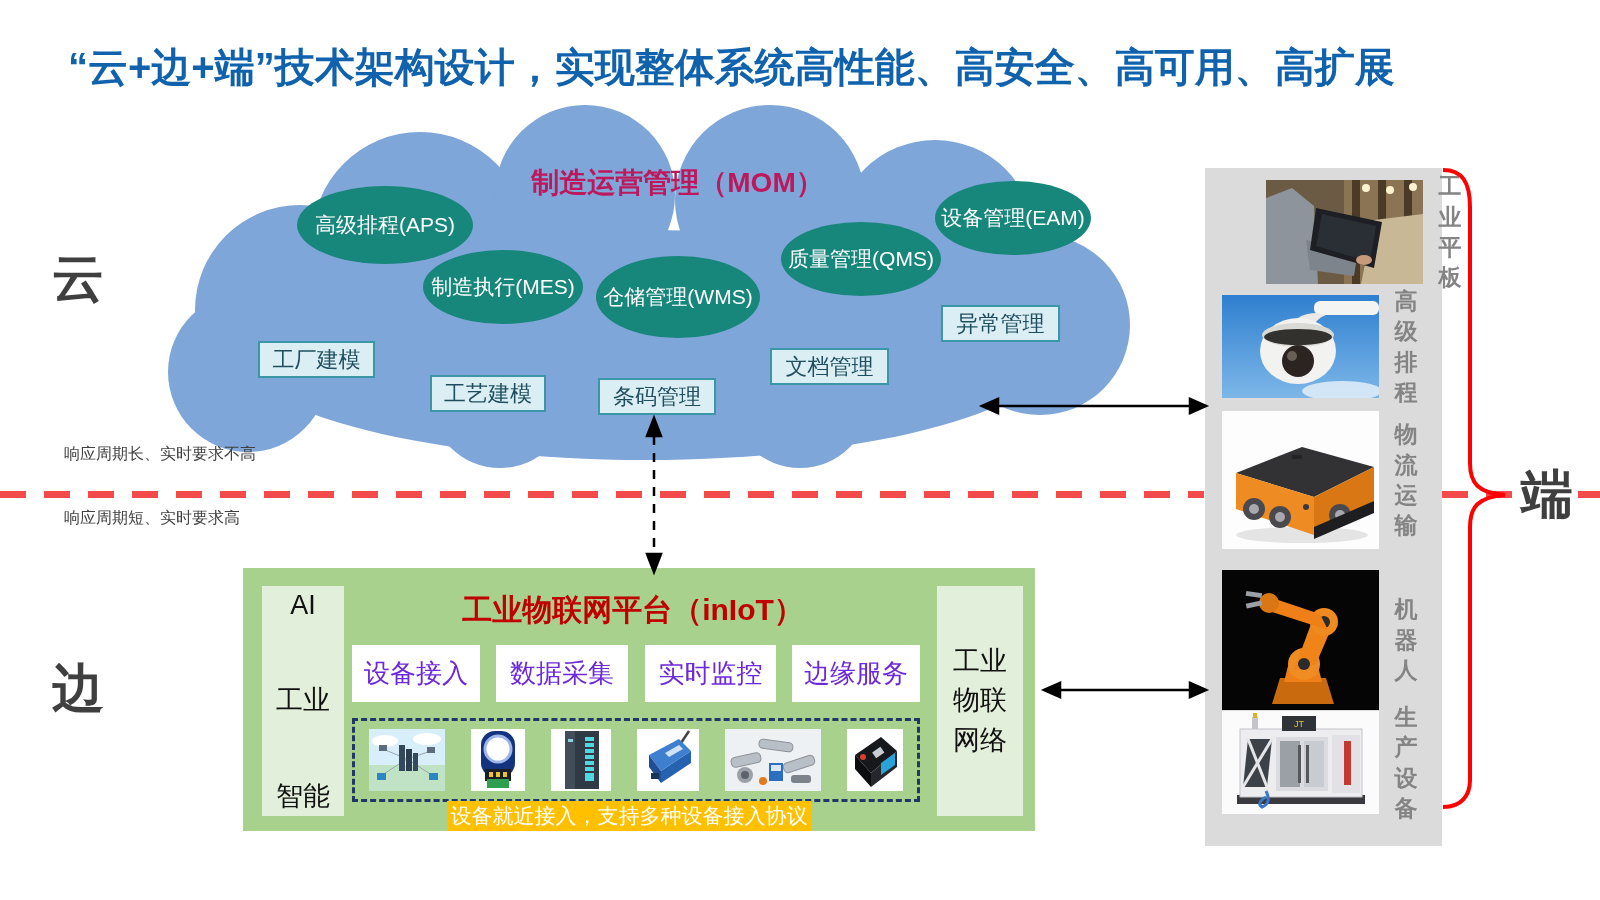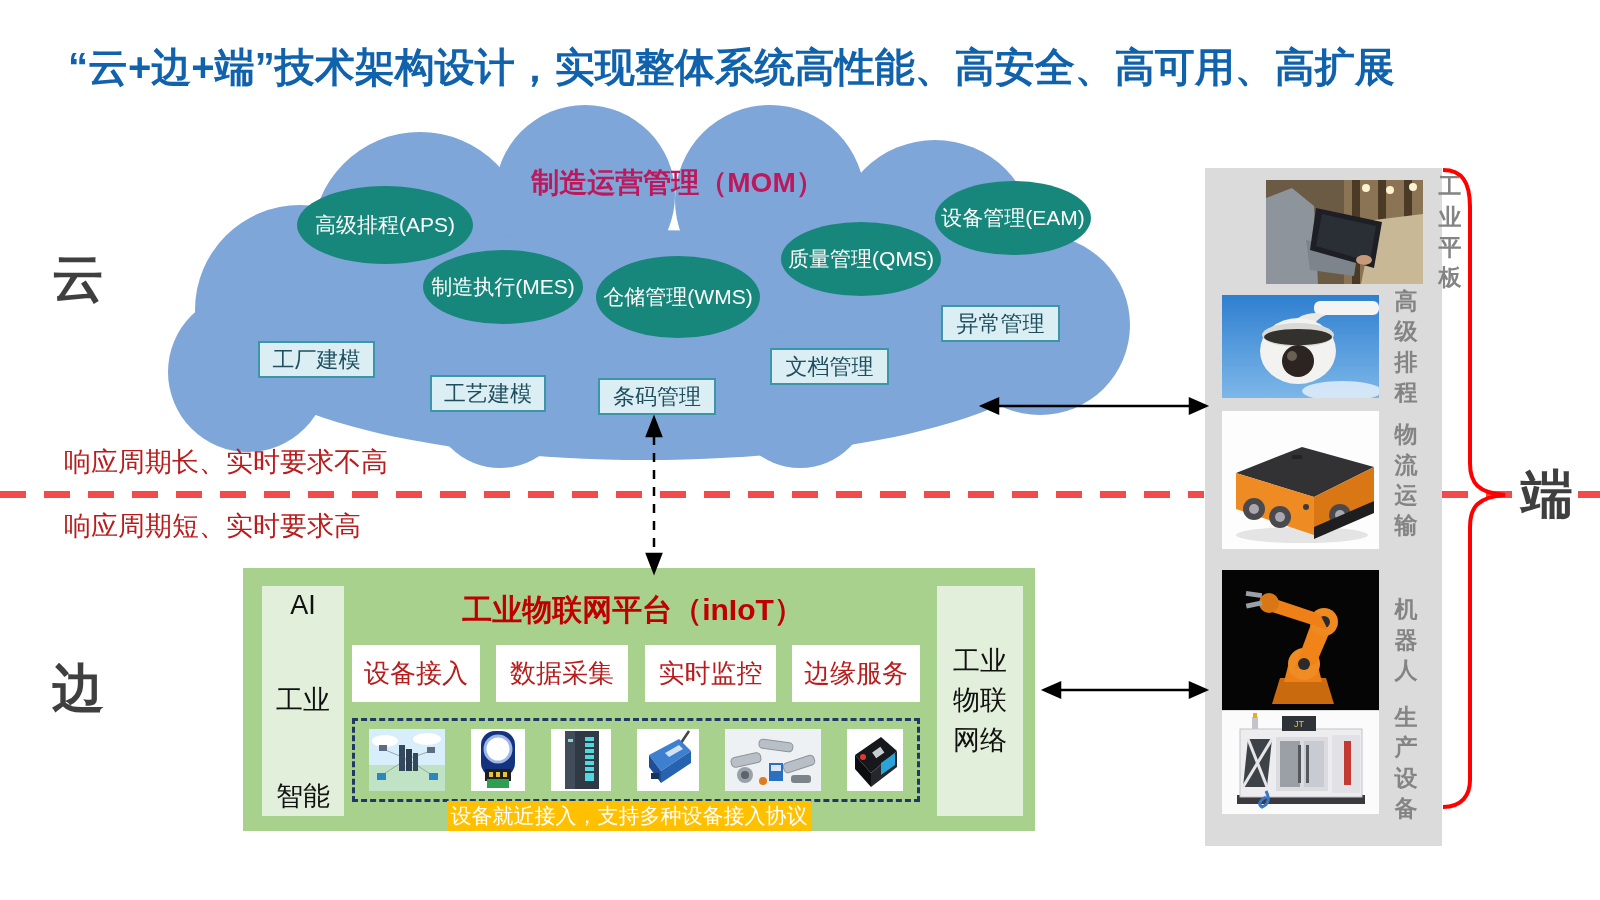--- a/index.html
+++ b/index.html
@@ -27,41 +27,41 @@
   .e5{left:935px;top:181px;width:156px;height:74px;}
 
   .bluerect{z-index:3;background:#DAEEF3;border:2px solid #3B97A8;color:#1F4E5F;font-size:22px;
             display:flex;align-items:center;justify-content:center;box-sizing:border-box;}
   .m1{left:258px;top:341px;width:117px;height:37px;}
   .m2{left:430px;top:375px;width:116px;height:37px;}
   .m3{left:598px;top:378px;width:118px;height:37px;}
   .m4{left:770px;top:348px;width:119px;height:37px;}
   .m5{left:941px;top:305px;width:119px;height:37px;}
 
-  .resp{color:#b91c1c;font-size:27px;z-index:2;white-space:nowrap;}
+  .resp{color:#404040;font-size:16px;z-index:2;white-space:nowrap;}
   .r1{left:64px;top:444px;}
   .r2{left:64px;top:508px;}
 
   .redline{height:7px;z-index:2;
     background:repeating-linear-gradient(to right,#F34B4B 0 26px,rgba(0,0,0,0) 26px 44px);}
   .rl1{left:0;top:491px;width:1204px;}
   .rl2{left:1442px;top:491px;width:158px;}
 
   .overlay-svg{left:0;top:0;z-index:6;pointer-events:none;}
 
   
   .platform{left:243px;top:568px;width:792px;height:263px;background:#A9D18E;z-index:4;}
   .plat-title{position:absolute;left:100px;top:22px;width:580px;text-align:center;font-size:30px;
               font-weight:bold;color:#C00000;white-space:nowrap;}
   .side-col{position:absolute;top:18px;width:82px;height:230px;background:#E2EFDA;display:flex;
             flex-direction:column;align-items:center;justify-content:center;font-size:27px;color:#111;
             line-height:1.45;text-align:center;}
   .col-ai{left:19px;justify-content:space-between;}
   .col-net{left:694px;width:86px;}
-  .service{position:absolute;top:77px;height:57px;background:#fff;color:#b91c1c;font-size:26px;
+  .service{position:absolute;top:77px;height:57px;background:#fff;color:#6d28d9;font-size:26px;
            display:flex;align-items:center;justify-content:center;}
   .s1{left:109px;width:128px;}
   .s2{left:253px;width:132px;}
   .s3{left:402px;width:131px;}
   .s4{left:549px;width:128px;}
   .dashedrect{position:absolute;left:109px;top:150px;width:568px;height:84px;box-sizing:border-box;
               border:3px dashed #1F3864;display:flex;align-items:center;justify-content:space-between;
               padding:0 14px;}
   .tile{flex:0 0 auto;}
   .banner{position:absolute;left:204px;top:233px;width:364px;height:30px;background:#FFC000;color:#fff;

